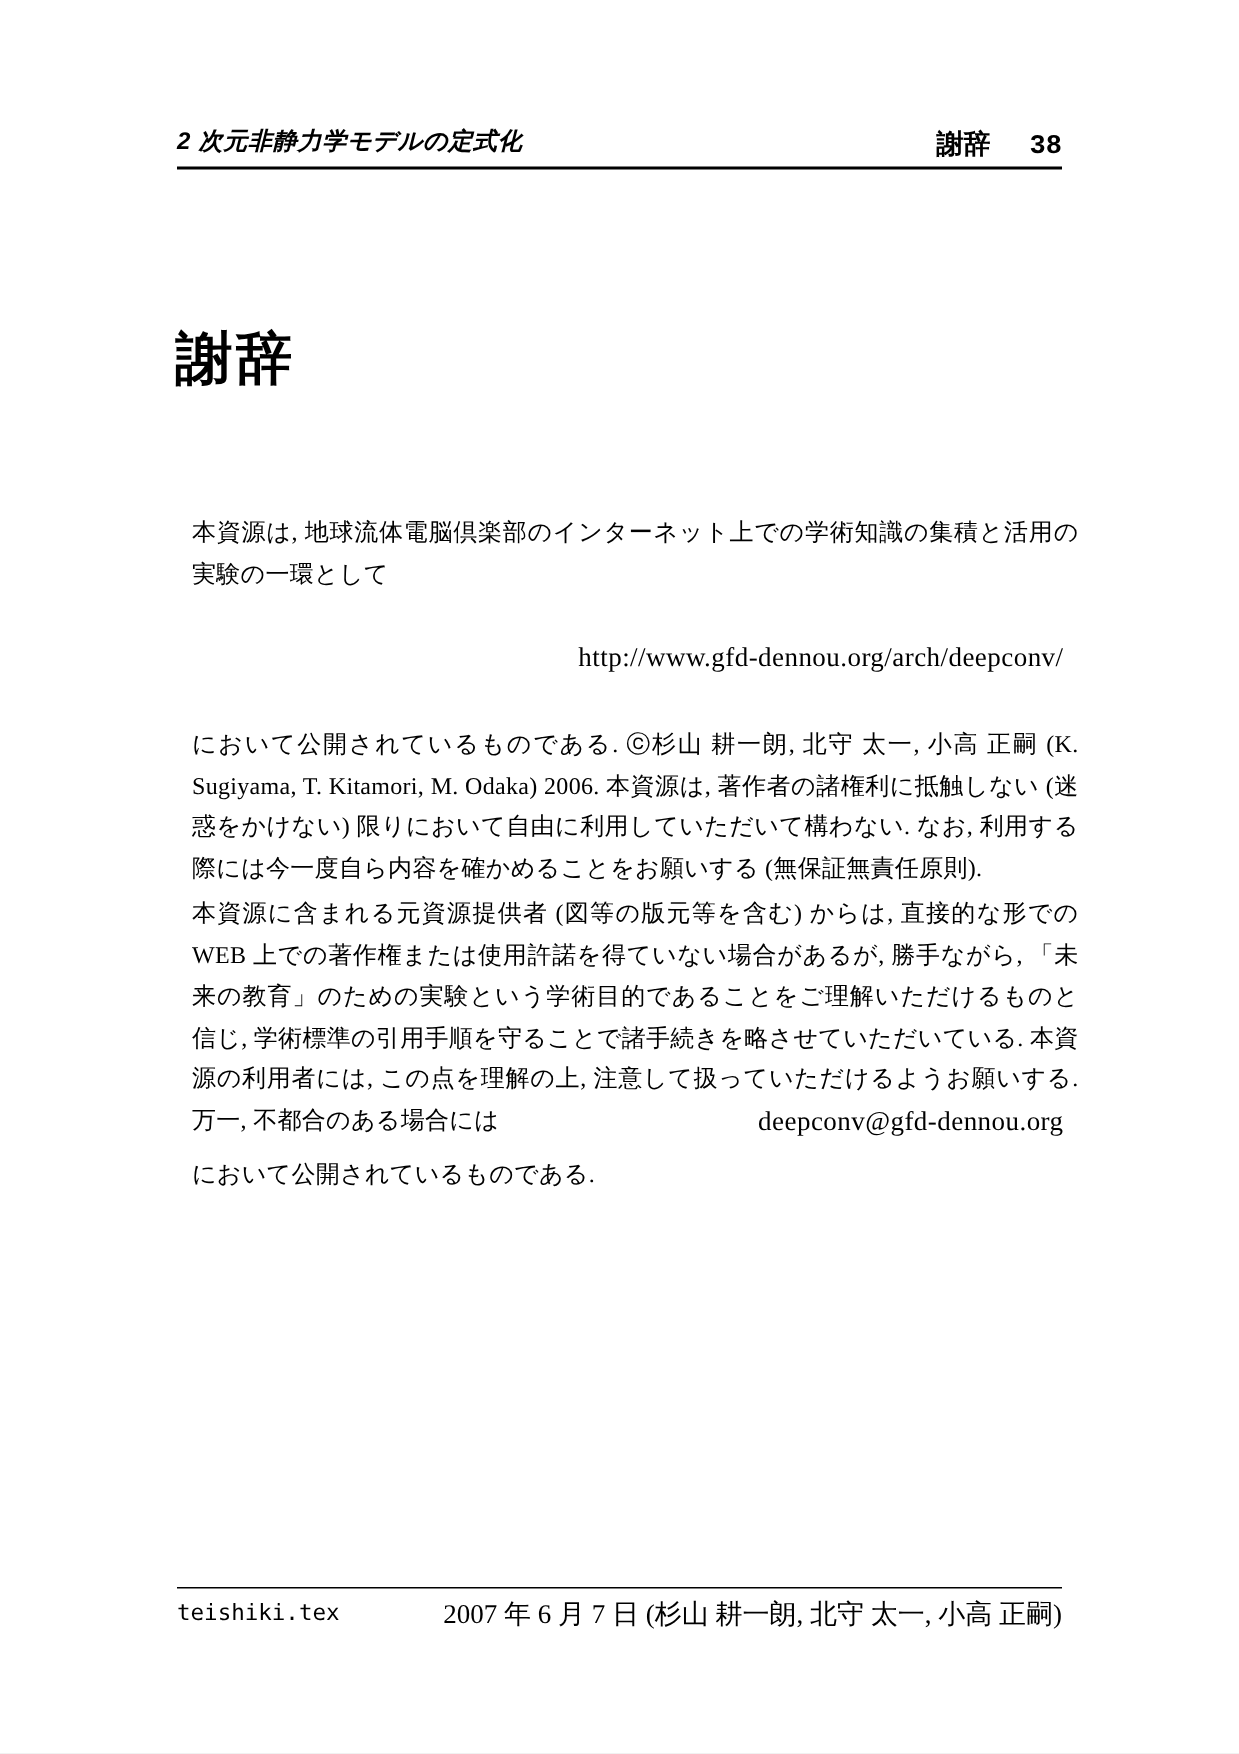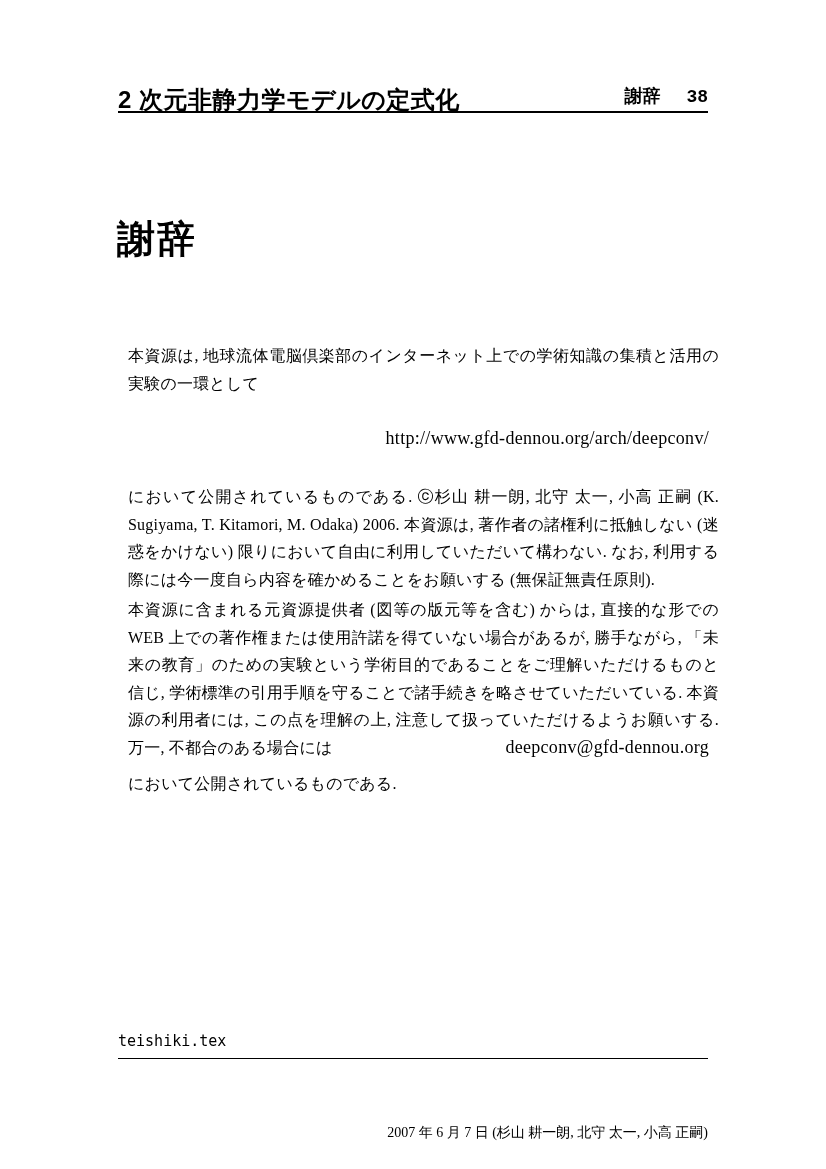--- a/index.html
+++ b/index.html
@@ -13,23 +13,24 @@
     background: #ffffff;
     color: #000000;
     overflow: hidden;
   }
   
   .header-left {
     position: absolute;
     left: 118px; top: 84px;
     font-family: "Liberation Sans", "DejaVu Sans", sans-serif;
     font-weight: bold;
-    font-size: 24px;
+    font-size: 16px;
     letter-spacing: 0.5px;
     white-space: nowrap;
+    font-style: italic;
   }
   .header-right {
     position: absolute;
     right: 118px; top: 84px;
     display: flex;
     align-items: baseline;
     gap: 26px;
   }
   .header-chapter {
     font-family: "Liberation Sans", "DejaVu Sans", sans-serif;
@@ -84,28 +85,28 @@
   .email-line { top: 737px; font-size: 18px; }
   
   .footer-rule {
     position: absolute;
     left: 118px; top: 1058px;
     width: 590px; height: 1px;
     background: #000000;
   }
   .footer-left {
     position: absolute;
-    left: 118px; top: 1032px;
+    left: 118px; top: 1066px;
     font-family: "DejaVu Sans Mono", "Liberation Mono", monospace;
     font-size: 15px;
   }
   .footer-right {
     position: absolute;
-    right: 118px; top: 1124px;
-    font-size: 14px;
+    right: 118px; top: 1064px;
+    font-size: 18px;
     white-space: nowrap;
   }
 </style>
 </head>
 <body>
 
 <div class="page">
 
   <div class="header-left">2 次元非静力学モデルの定式化</div>
 

